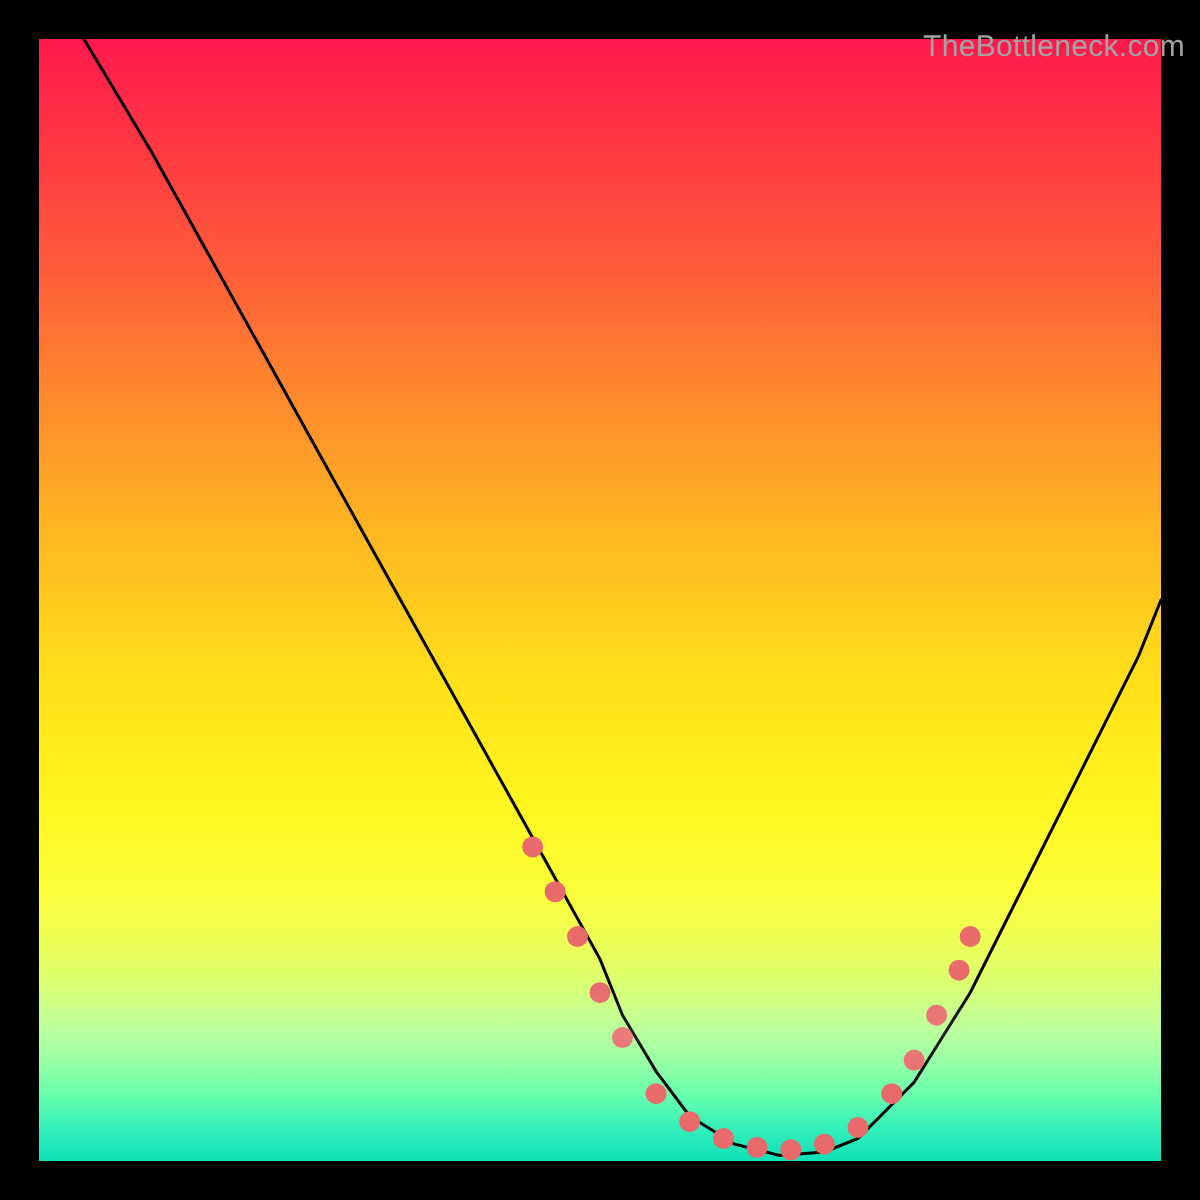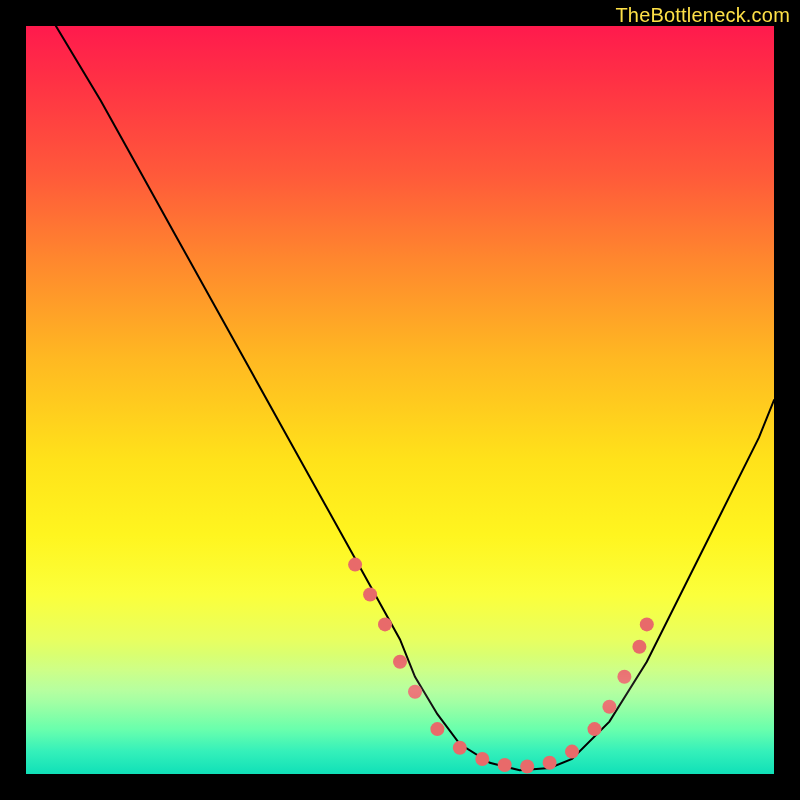--- a/index.html
+++ b/index.html
@@ -40,23 +40,23 @@
     bottom: 0;
     height: 120px;
     background: linear-gradient(to bottom,
       rgba(255,255,255,0.0) 0%,
       rgba(255,255,255,0.12) 30%,
       rgba(255,255,255,0.0) 60%);
     pointer-events: none;
   }
   .watermark {
     position: absolute;
-    top: 4px;
+    top: 20px;
     right: 10px;
-    color: #fde047;
+    color: #a3a3a3;
     font-size: 20px;
     font-weight: 500;
     letter-spacing: 0.2px;
     z-index: 5;
   }
   svg.curve {
     position: absolute;
     left: 0; top: 0;
     width: 748px;
     height: 748px;

